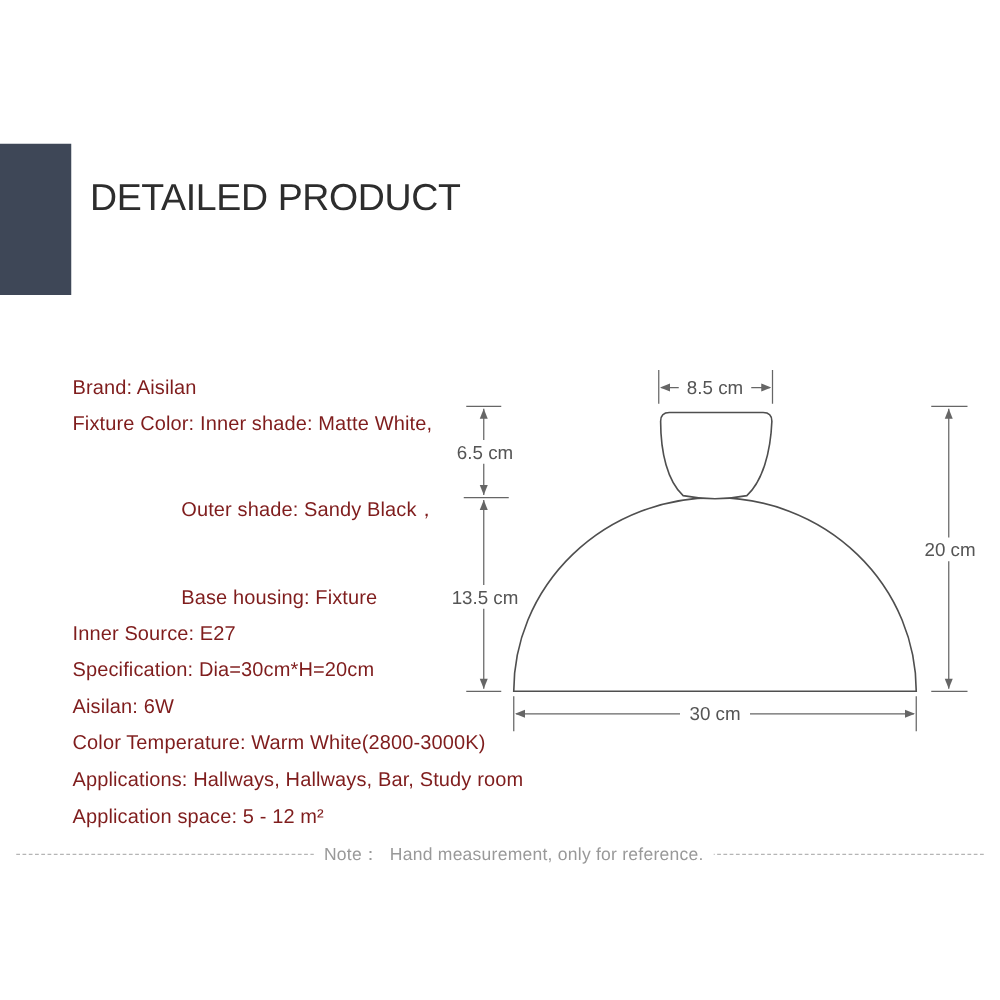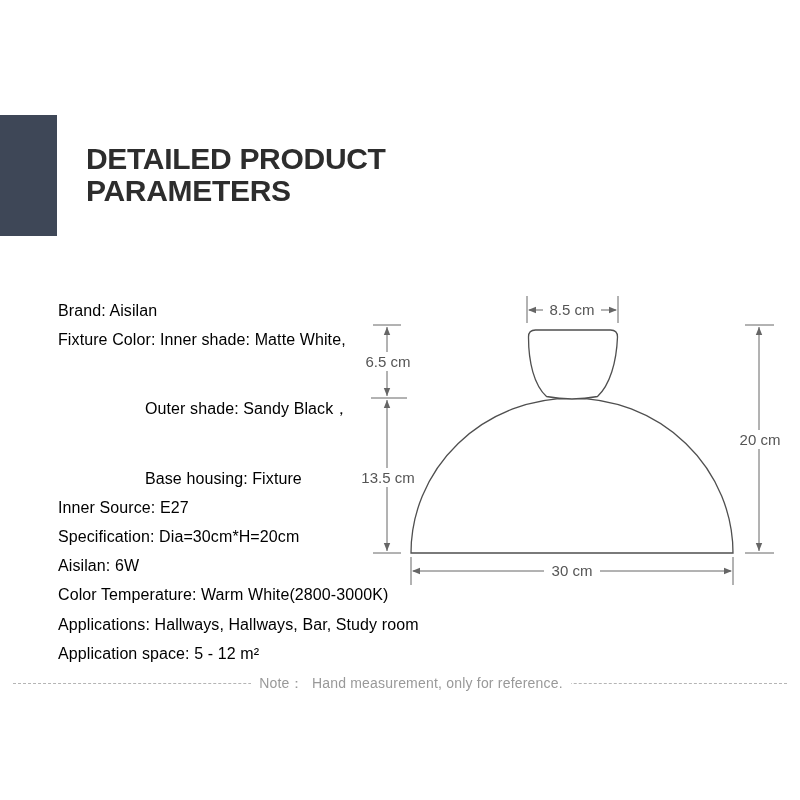--- a/index.html
+++ b/index.html
@@ -5,22 +5,22 @@
   html,body{margin:0;padding:0;}
   body{
     width:800px;height:800px;background:#ffffff;position:relative;
     font-family:"Liberation Sans","DejaVu Sans",sans-serif;
     overflow:hidden;
   }
   .accent-block{
     position:absolute;left:0;top:115px;width:57px;height:121px;
   }
   .title{
-    position:absolute;left:86px;top:143px;
-    font-size:30px;line-height:32px;font-weight:bold;color:#2d2d2d;
+    position:absolute;left:72px;top:143px;
+    font-size:30px;line-height:32px;font-weight:normal;color:#2d2d2d;
     letter-spacing:-0.3px;white-space:nowrap;
   }
   .specs{
     position:absolute;left:58px;top:296px;
     font-size:16px;line-height:29.2px;color:#7d7d7d;
     letter-spacing:0.1px;white-space:nowrap;
   }
   .specs .indent{padding-left:87px;margin-top:40px;}
   .diagram{
     position:absolute;left:360px;top:280px;width:430px;height:320px;
@@ -45,24 +45,23 @@
     margin-left:22px;
   }
 </style>
 </head>
 <body>
 
 <div class="accent-block" style="background: rgb(62, 71, 87);"></div>
 
 <div class="title" style="color: rgb(45, 45, 45);">
   <div>DETAILED PRODUCT</div>
-  <div>PARAMETERS</div>
 </div>
 
-<div class="specs" style="color: #000000;">
+<div class="specs" style="color: #7f1d1d;">
   <div>Brand: Aisilan</div>
   <div>Fixture Color: Inner shade: Matte White,</div>
   <div class="indent">Outer shade: Sandy Black，</div>
   <div class="indent">Base housing: Fixture</div>
   <div>Inner Source: E27</div>
   <div>Specification: Dia=30cm*H=20cm</div>
   <div>Aisilan: 6W</div>
   <div>Color Temperature: Warm White(2800-3000K)</div>
   <div>Applications: Hallways, Hallways, Bar, Study room</div>
   <div>Application space: 5 - 12 m²</div>

